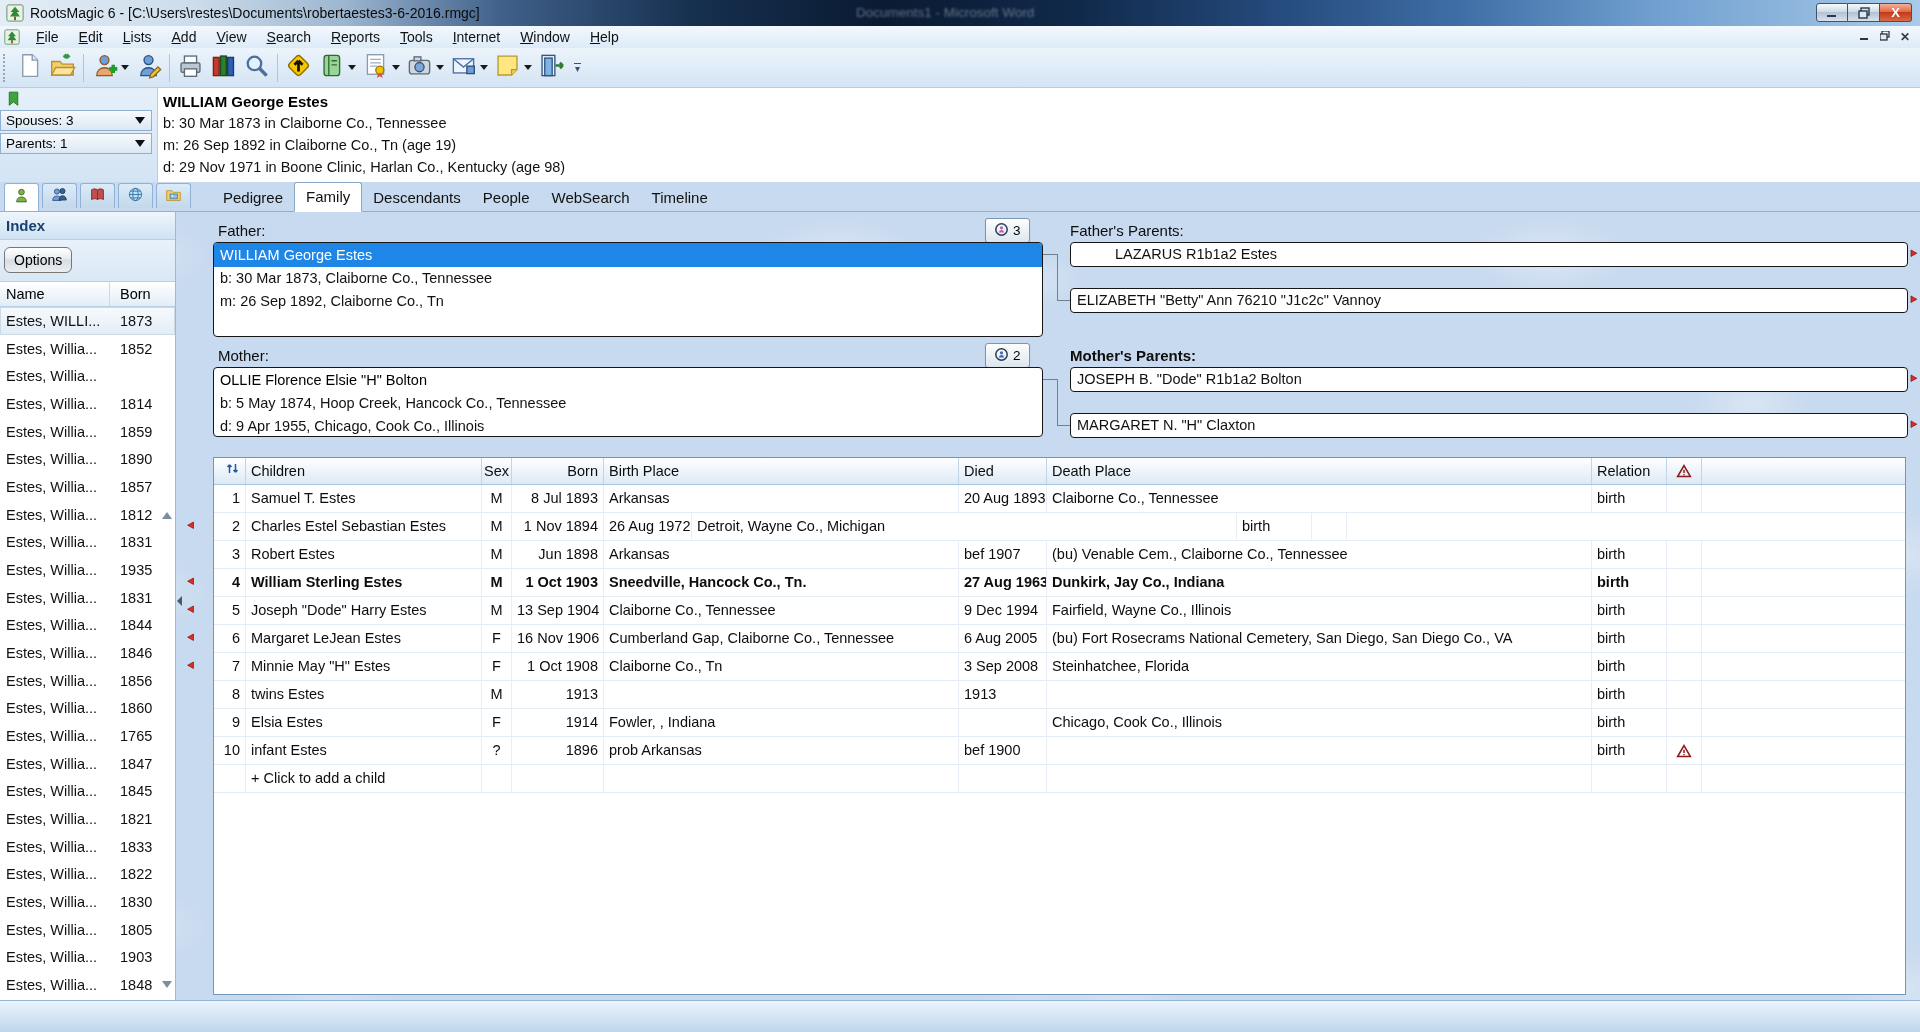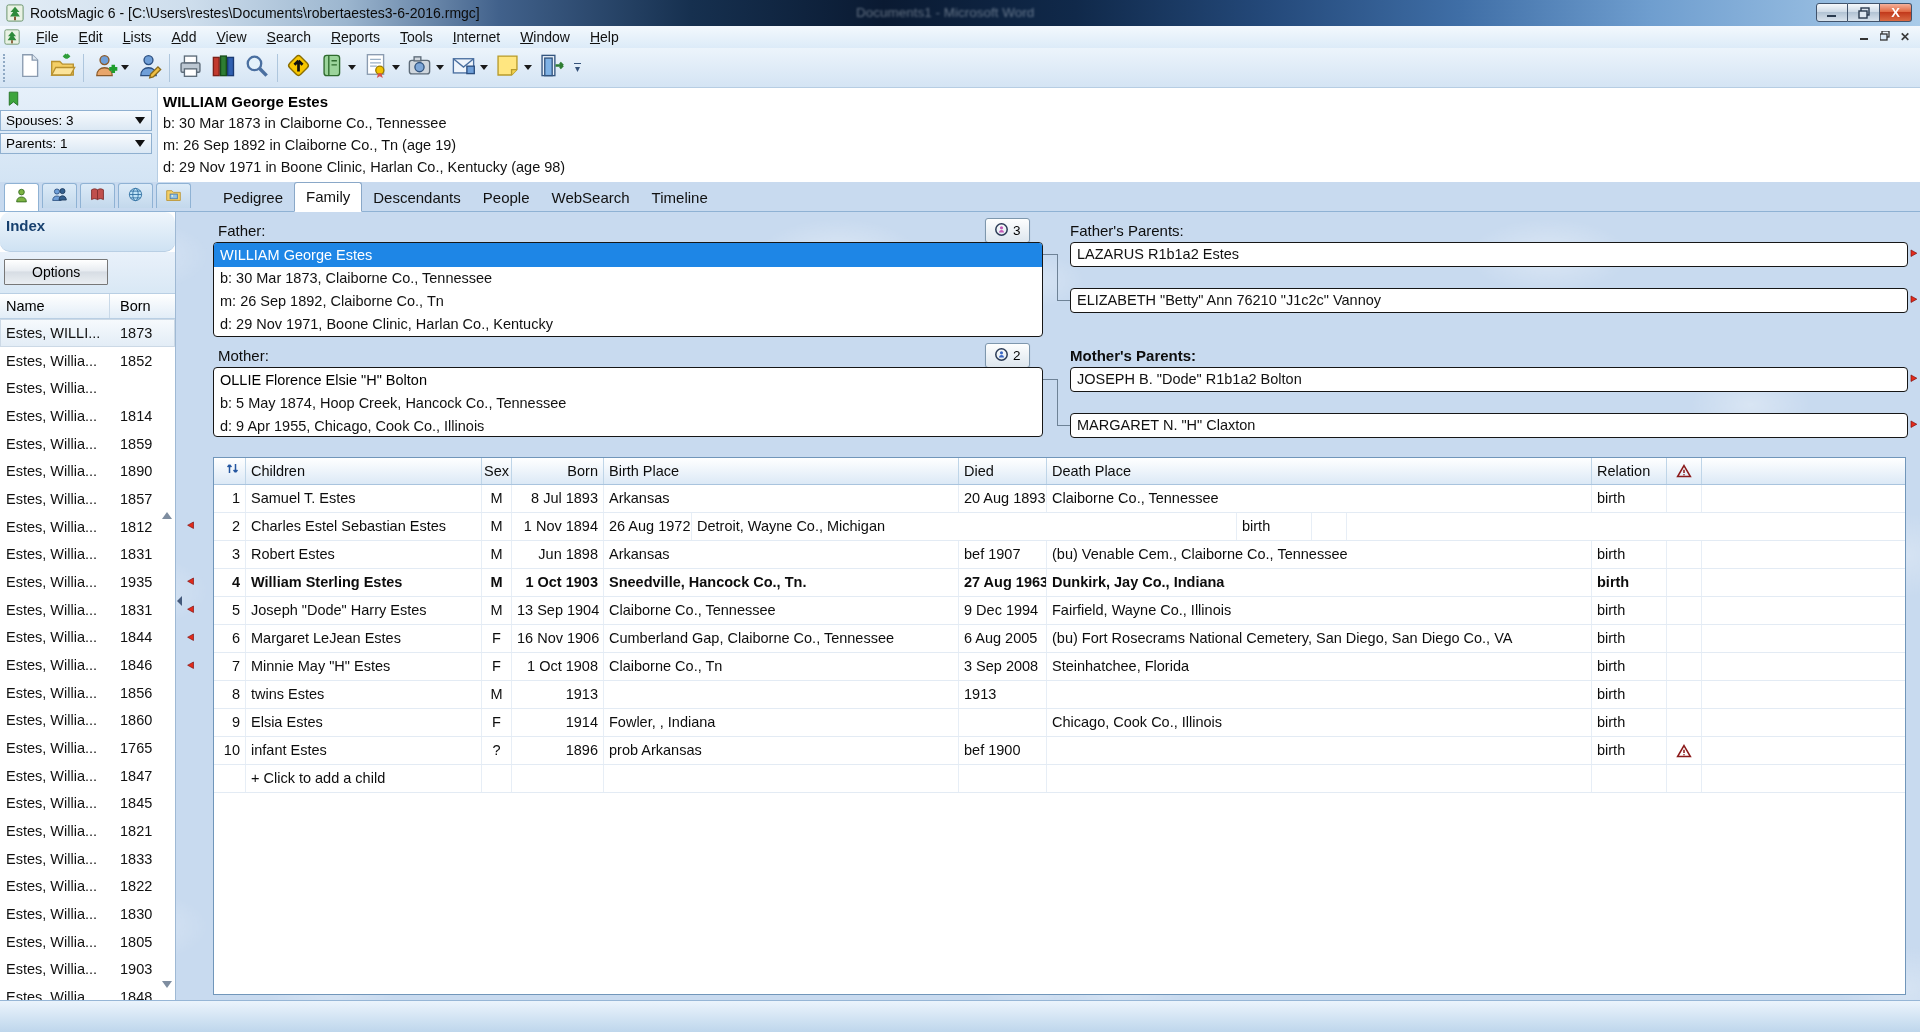--- a/index.html
+++ b/index.html
@@ -62,23 +62,23 @@
   .stab svg{width:17px;height:17px;}
   .mtabs{position:absolute;left:212px;bottom:0;display:flex;align-items:flex-end;}
   .mtab{height:26px;line-height:26px;padding:0 11px;font-size:15px;color:#111;}
   .mtab.active{background:#fff;border:1px solid #8aa8c8;border-bottom:1px solid #fff;border-radius:3px 3px 0 0;height:28px;line-height:27px;margin-bottom:-1px;}
 
   
   .workspace{position:absolute;top:30px;left:0;right:0;bottom:0;}
 
   
   .index-panel{position:absolute;left:0;top:0;bottom:0;width:176px;background:#fff;border-right:1px solid #9fb9d4;box-sizing:border-box;}
-  .index-title{height:40px;background:linear-gradient(#eff6fc,#cfe2f3);border-bottom:1px solid #b9cfe4;font-weight:bold;color:#17406e;font-size:15px;line-height:27px;padding-left:6px;box-sizing:border-box;border-radius:10px;}
+  .index-title{height:28px;background:linear-gradient(#eff6fc,#cfe2f3);border-bottom:1px solid #b9cfe4;font-weight:bold;color:#17406e;font-size:15px;line-height:27px;padding-left:6px;box-sizing:border-box;}
   .options-row{height:42px;background:linear-gradient(#e9f1fa,#d9e8f5);border-bottom:1px solid #b9cfe4;box-sizing:border-box;}
-  .options-btn{margin:7px 0 0 4px;height:26px;padding:0 27px;border:1px solid #777;border-radius:1px;background:linear-gradient(#fff,#e8ecf1 45%,#d7dde4 50%,#eaeef2);font-size:14px;font-family:"Liberation Sans",sans-serif;}
+  .options-btn{margin:7px 0 0 4px;height:26px;padding:0 9px;border:1px solid #777;border-radius:6px;background:linear-gradient(#fff,#e8ecf1 45%,#d7dde4 50%,#eaeef2);font-size:14px;font-family:"Liberation Sans",sans-serif;}
   .ilist-header{height:25px;display:flex;background:linear-gradient(#ffffff,#e2edf7);border-bottom:1px solid #b9cfe4;font-size:14.5px;box-sizing:border-box;}
   .ih-name{flex:1;padding-left:6px;line-height:24px;border-right:1px solid #c9d9e8;}
   .ih-born{width:55px;padding-left:10px;line-height:24px;}
   .irow{height:27.68px;display:flex;align-items:center;font-size:14.5px;color:#111;}
   .irow.sel{background:linear-gradient(#f7fafd,#e2ecf6);box-shadow:inset 0 0 0 1px #ccd9e6;}
   .ir-name{flex:1;padding-left:6px;white-space:nowrap;overflow:hidden;}
   .ir-born{width:55px;padding-left:10px;}
   .iscroll-up{position:absolute;right:3px;top:300px;width:0;height:0;border-left:5px solid transparent;border-right:5px solid transparent;border-bottom:7px solid #7e8da0;}
   .iscroll-down{position:absolute;right:3px;bottom:12px;width:0;height:0;border-left:5px solid transparent;border-right:5px solid transparent;border-top:7px solid #7e8da0;}
 
@@ -515,21 +515,20 @@
                 <path d="M6.6 14c.4-2.3 1.8-3.3 3.4-3.3s3 1 3.4 3.3z" fill="#c35ab8"></path>
               </svg></span>
           <span>3</span>
         </div>
         <div class="sec-label" style="left:858px;top:10px;">Father's Parents:</div>
 
         <div class="pbox" id="father-box" style="left:1px;top:30px;width:830px;height:95px;">
             <div class="pbox-name sel">WILLIAM George Estes</div>
             <div class="pbox-line">b: 30 Mar 1873, Claiborne Co., Tennessee</div>
             <div class="pbox-line">m: 26 Sep 1892, Claiborne Co., Tn</div>
-            <div class="pbox-line">d: 29 Nov 1971, Boone Clinic, Harlan Co., Kentucky</div>
           </div>
 
         <div class="sec-label" style="left:6px;top:135px;">Mother:</div>
         <div class="count-badge" style="left:773px;top:131px;">
           <span id="badge-ic-m"><svg width="15" height="15" viewBox="0 0 20 20">
                 <circle cx="10" cy="10" r="7.6" fill="none" stroke="#2a3a55" stroke-width="2"></circle>
                 <circle cx="10" cy="7.8" r="2.1" fill="#3a66c4"></circle>
                 <path d="M6.6 14c.4-2.3 1.8-3.3 3.4-3.3s3 1 3.4 3.3z" fill="#3a66c4"></path>
               </svg></span>
           <span>2</span>
@@ -543,21 +542,21 @@
           </div>
 
         <div class="pline" style="left:831px;top:42px;width:14px;height:1px;"></div>
         <div class="pline" style="left:845px;top:42px;width:1px;height:47px;"></div>
         <div class="pline" style="left:845px;top:88px;width:13px;height:1px;"></div>
         <div class="pline" style="left:831px;top:167px;width:14px;height:1px;"></div>
         <div class="pline" style="left:845px;top:167px;width:1px;height:47px;"></div>
         <div class="pline" style="left:845px;top:213px;width:13px;height:1px;"></div>
 
         <div id="parent-boxes">
-            <div class="pbox" style="left: 858px; top: 30px; width: 838px; height: 25px;">
+            <div class="pbox" style="left: 858px; top: 30px; width: 838px; height: 25px; padding-left: 38px;">
               <div class="pbox-line" style="height:23px;">LAZARUS R1b1a2 Estes</div>
             </div>
             <div class="pbox" style="left: 858px; top: 76px; width: 838px; height: 25px;">
               <div class="pbox-line" style="height:23px;">ELIZABETH "Betty" Ann 76210 "J1c2c" Vannoy</div>
             </div>
             <div class="pbox" style="left: 858px; top: 155px; width: 838px; height: 25px;">
               <div class="pbox-line" style="height:23px;">JOSEPH B. "Dode" R1b1a2 Bolton</div>
             </div>
             <div class="pbox" style="left: 858px; top: 201px; width: 838px; height: 25px;">
               <div class="pbox-line" style="height:23px;">MARGARET N. "H" Claxton</div>

